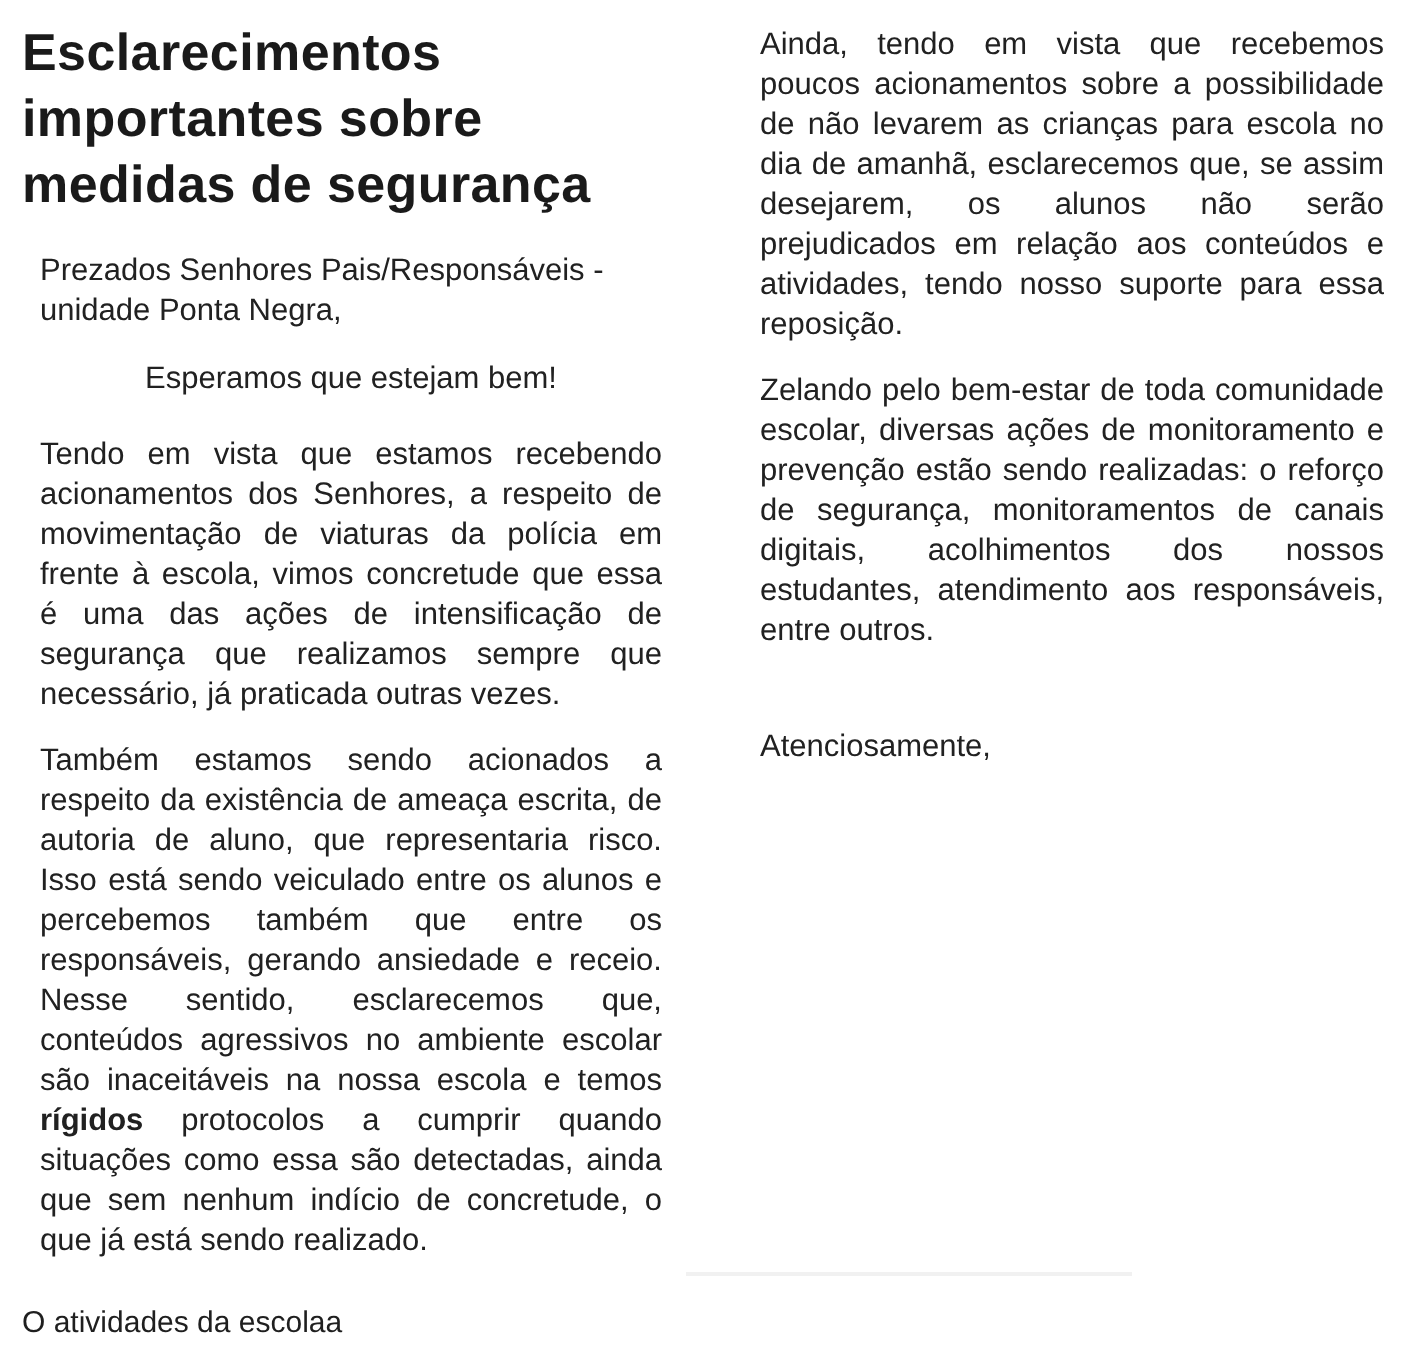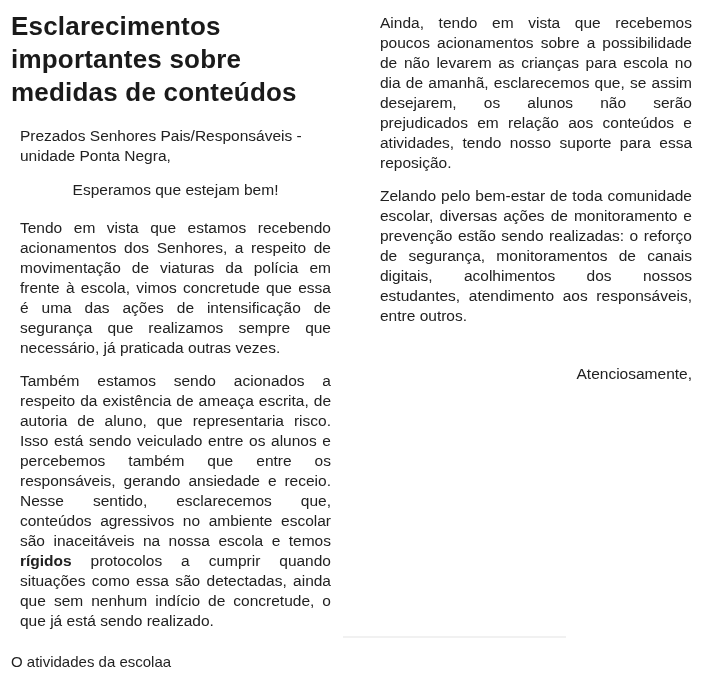--- a/index.html
+++ b/index.html
@@ -42,21 +42,21 @@
     color: #212121;
   }
   p.greeting { margin-bottom: 14px; }
   p.salutation { margin-bottom: 18px; text-align: center; }
   p.just {
     text-align: justify;
     text-justify: inter-word;
   }
   .bold { font-weight: 700; }
   .closing {
-    text-align: right;
+    text-align: left;
     margin-top: 38px;
     margin-bottom: 0;
   }
   .caption {
     position: absolute;
     left: 11px; top: 652px;
     font-size: 15px;
     line-height: 20px;
     color: #1f1f1f;
   }
@@ -65,21 +65,21 @@
     left: 343px; top: 636px;
     width: 223px; height: 2px;
     background: #f1f1f1;
   }
 </style>
 </head>
 <body>
 
 <div class="page">
 
-  <h1 class="title">Esclarecimentos importantes sobre medidas de conteúdos</h1>
+  <h1 class="title">Esclarecimentos importantes sobre medidas de segurança</h1>
 
   <div class="left-body">
 
     <p class="greeting"><span>Prezados Senhores Pais/Responsáveis -</span><br><span>unidade Ponta Negra,</span></p>
 
     <p class="salutation">Esperamos que estejam bem!</p>
 
     <p class="just">Tendo em vista que estamos recebendo acionamentos dos Senhores, a respeito de movimentação de viaturas da polícia em frente à escola, vimos concretude que essa é uma das ações de intensificação de segurança que realizamos sempre que necessário, já praticada outras vezes.</p>
 
     <p class="just"><span>Também estamos sendo acionados a respeito da existência de ameaça escrita, de autoria de aluno, que representaria risco. Isso está sendo veiculado entre os alunos e percebemos também que entre os responsáveis, gerando ansiedade e receio. Nesse sentido, esclarecemos que, conteúdos agressivos no ambiente escolar são inaceitáveis na nossa escola e temos </span><span class="bold">rígidos</span><span> protocolos a cumprir quando situações como essa são detectadas, ainda que sem nenhum indício de concretude, o que já está sendo realizado.</span></p>

